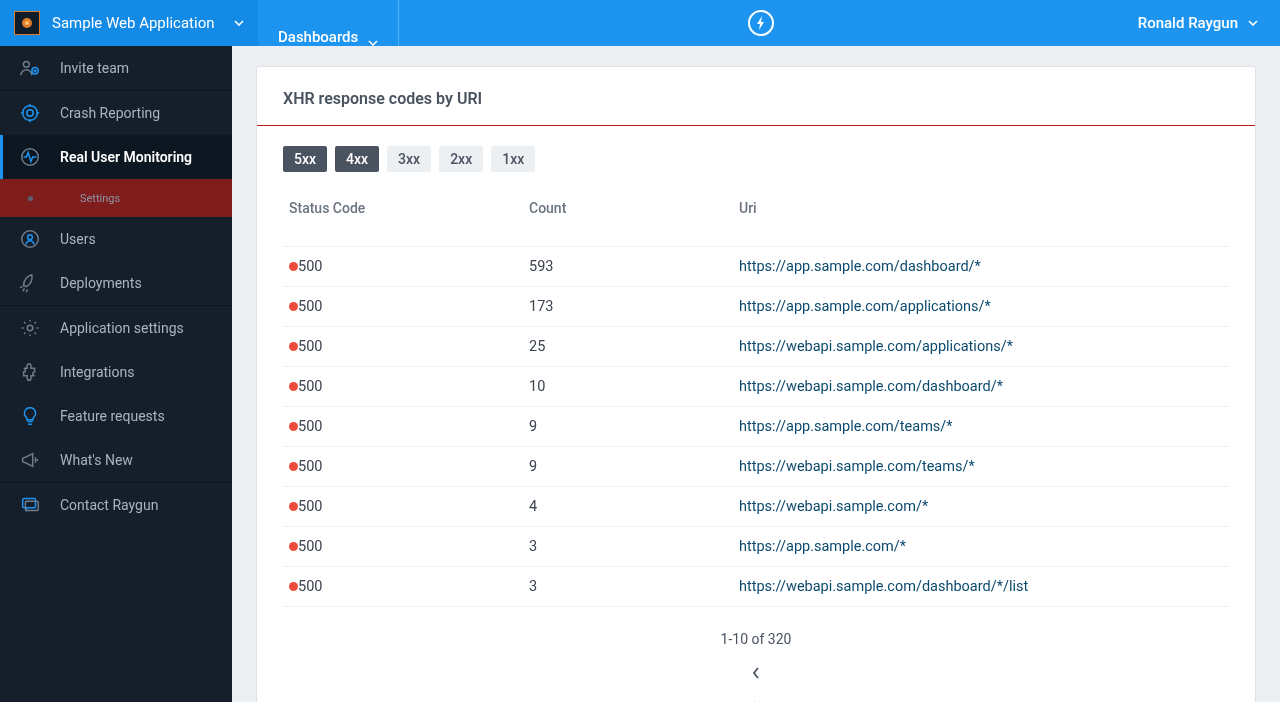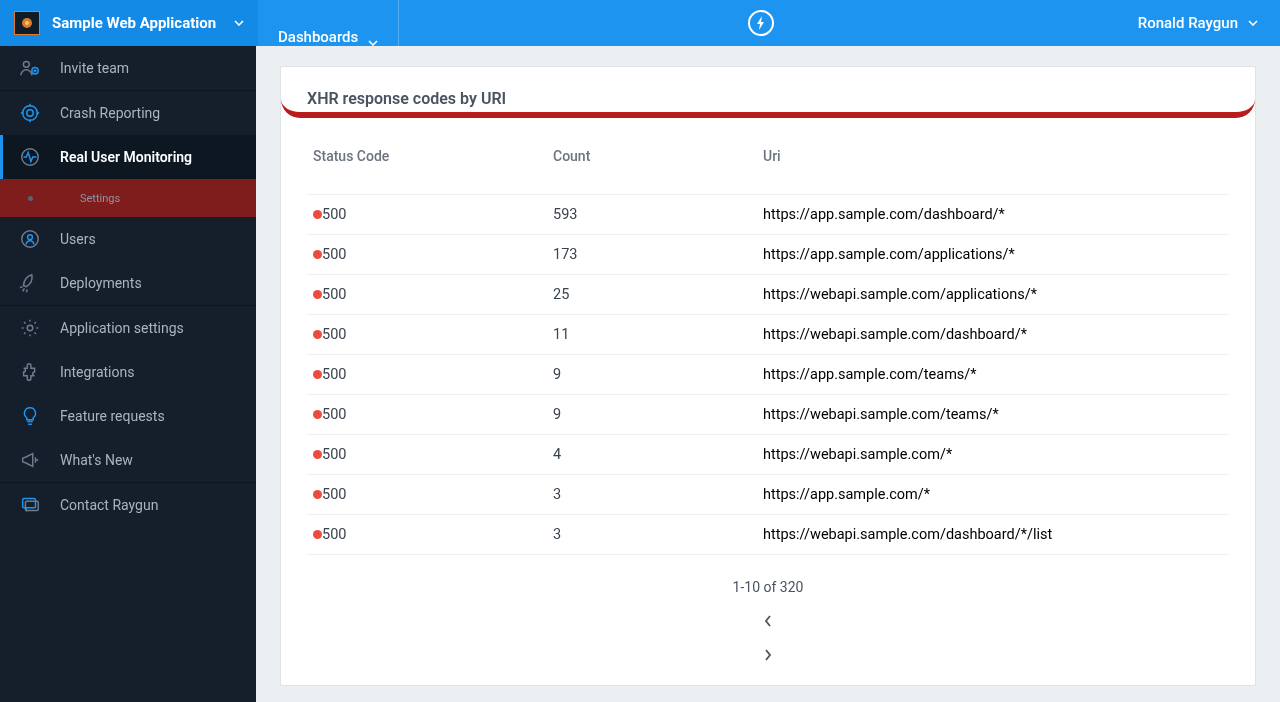--- a/index.html
+++ b/index.html
@@ -2,64 +2,64 @@
 <html><head>
 <meta charset="utf-8">
 <style>
   * { box-sizing: border-box; margin: 0; padding: 0; }
   html, body { width: 1280px; height: 702px; font-family: -apple-system, BlinkMacSystemFont, "Segoe UI", Roboto, "Helvetica Neue", Arial, sans-serif; background:#eceff2; overflow:hidden; }
   
   .topbar { display:flex; height:46px; background:#1d95f0; color:#fff; align-items:stretch; }
   .topbar-left { display:flex; align-items:center; width:258px; padding:0 14px; background:#128ae6; }
   .app-logo { width:26px; height:24px; background:#0f1c29; border:1px solid #e07a2b; display:flex; align-items:center; justify-content:center; margin-right:12px; }
   .app-logo svg { width:16px; height:16px; }
-  .app-name { font-size:15px; font-weight:700; flex:1; }
+  .app-name { font-size:15px; font-weight:400; flex:1; }
   .caret { margin-left:10px; }
   .caret svg { width:10px; height:6px; display:block; }
   .topbar-section { display:flex; align-items:flex-end; padding:0 20px; border-right:1px solid rgba(255,255,255,0.25); }
   .topbar-section span { font-size:15px; font-weight:500; }
   .topbar-spacer { flex:1; display:flex; align-items:center; justify-content:center; }
   .bolt-circle { width:26px; height:26px; border:2px solid #fff; border-radius:50%; display:flex; align-items:center; justify-content:center; }
   .topbar-user { display:flex; align-items:center; padding:0 22px 0 16px; font-size:15px; font-weight:500; }
 
   
   .layout { display:flex; height:calc(702px - 46px); }
-  .sidebar { width:256px; background:#151f2c; color:#9aa4b1; display:flex; flex-direction:column; }
+  .sidebar { width:232px; background:#151f2c; color:#9aa4b1; display:flex; flex-direction:column; }
   .sidebar ul { list-style:none; }
   .side-group { padding:0; }
   .side-sep { height:1px; background:#0d141e; }
   .side-item { display:flex; align-items:center; height:44px; padding:0 18px; font-size:14px; cursor:pointer; }
   .side-item .icon { width:24px; display:flex; align-items:center; justify-content:center; margin-right:18px; }
   .side-item span.label { color:#aab3be; }
   .side-item.active { background:#0d1721; }
   .side-item.active span.label { color:#ffffff; font-weight:600;text-align:right; }
   .side-item.active::before { content:""; position:absolute; left:0; width:3px; height:44px; background:#1d95f0; }
   .side-item { position:relative; }
   .side-sub { display:flex; align-items:center; height:38px; padding-left:80px; font-size:11px; color:#8b95a2; background:#7f1d1d; }
   .side-sub .dot { width:5px; height:5px; border-radius:50%; background:#5a6472; position:absolute; left:28px; }
   .side-sub { position:relative; }
 
   
   .main { flex:1; padding:20px 24px 24px 24px; overflow:auto; background:#eceff2; }
   .card { background:#fff; border:1px solid #dfe3e8; border-radius:2px; }
-  .card-header { padding:22px 26px 4px 26px; border-bottom:6px solid #b91c1c;border-radius:19px; }
+  .card-header { padding:22px 26px 17px 26px; border-bottom:1px solid #b91c1c; }
   .card-header h2 { font-size:16px; font-weight:600; color:#4a5360; }
   .card-body { padding:20px 26px 8px 26px; }
   .pill-row { display:flex; gap:8px; margin-bottom:18px; }
   .pill { padding:5px 11px; border-radius:2px; font-size:14px; font-weight:500; cursor:pointer; }
   .pill.active { background:#4a5360; color:#fff; }
   .pill.inactive { background:#edf0f3; color:#4a5360; }
 
   table { width:100%; border-collapse:collapse; }
   thead th { text-align:left; font-size:14px; font-weight:500; color:#6b7480; padding:10px 6px 30px 6px; }
   tbody td { font-size:14.5px; color:#3b434e; padding:11px 6px; border-top:1px solid #eef1f4; vertical-align:middle; }
   tbody tr:last-child td { border-bottom:1px solid #eef1f4; }
   .status-cell { display:flex; align-items:center; }
   .status-dot { width:9px; height:9px; border-radius:50%; background:#ef4b3c; display:inline-block; }
-  td.uri a { color:#000000; text-decoration:none; font-size:14.5px; }
+  td.uri a { color:#0c4a6e; text-decoration:none; font-size:14.5px; }
   col.col-status { width:240px; }
   col.col-count { width:210px; }
 
   .card-footer { display:flex; justify-content:flex-end; align-items:center; padding:16px 26px 22px 26px; gap:18px;flex-direction:column; }
   .pager-text { font-size:14px; color:#4a5360; }
   .pager-btn { width:16px; height:16px; display:flex; align-items:center; justify-content:center; cursor:pointer; }
   .pager-btn svg { width:8px; height:12px; }
 
   
   .side-item .icon svg { width:22px; height:22px; }
@@ -218,20 +218,27 @@
       </li>
     </ul>
   </nav>
 
   <main class="main">
     <section class="card">
       <header class="card-header">
         <h2>XHR response codes by URI</h2>
       </header>
       <div class="card-body">
+        <div class="pill-row">
+          <div class="pill active">5xx</div>
+          <div class="pill active">4xx</div>
+          <div class="pill inactive">3xx</div>
+          <div class="pill inactive">2xx</div>
+          <div class="pill inactive">1xx</div>
+        </div>
 
         <table>
           <colgroup>
               <col class="col-status">
               <col class="col-count">
               <col>
             </colgroup>
           <thead>
             <tr>
               <th>Status Code</th>
@@ -270,21 +277,21 @@
                 <td>25</td>
                 <td class="uri"><a href="#">https://webapi.sample.com/applications/*</a></td>
               </tr>
               <tr>
                 <td>
                   <span class="status-cell">
                     <span class="status-dot"></span>
                     <span>500</span>
                   </span>
                 </td>
-                <td>11</td>
+                <td>10</td>
                 <td class="uri"><a href="#">https://webapi.sample.com/dashboard/*</a></td>
               </tr>
               <tr>
                 <td>
                   <span class="status-cell">
                     <span class="status-dot"></span>
                     <span>500</span>
                   </span>
                 </td>
                 <td>9</td>

